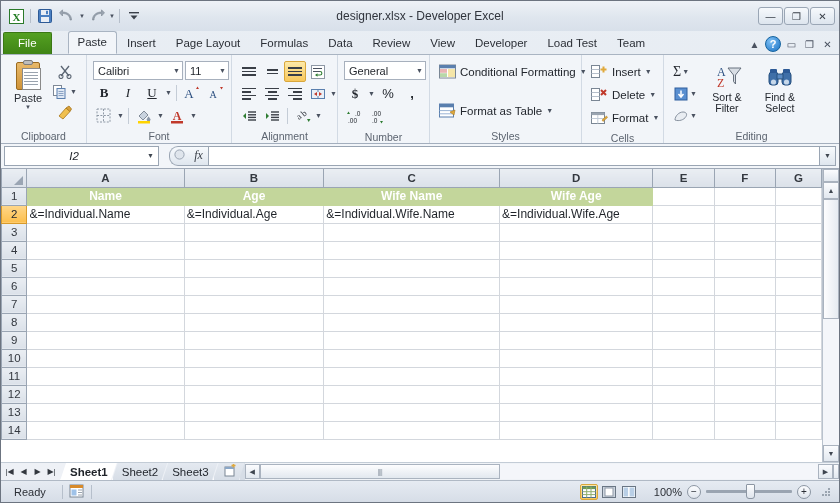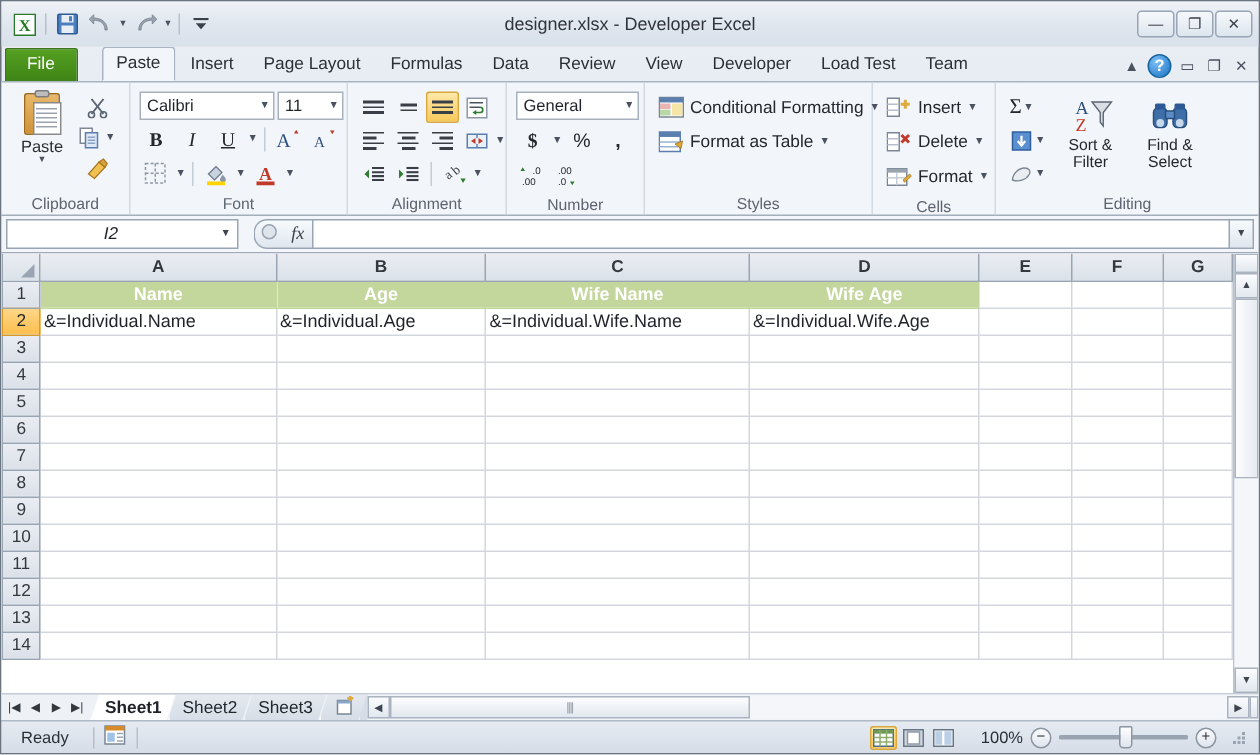--- a/index.html
+++ b/index.html
@@ -640,21 +640,21 @@
               <path d="M11 11 L14 11 L12.5 13.5 Z" fill="#2e7d32"></path>
               <text x="3" y="13" font-size="6.5" font-family="Liberation Sans, sans-serif" fill="#23272e">.0</text>
             </svg>
           </div>
         </div>
       </div>
       <div class="group-label">Number</div>
     </div>
 
     <div class="group" style="width:152px">
-      <div class="group-body" style="flex-direction:column;gap:1px;padding-top:3px">
+      <div class="group-body" style="flex-direction:column;gap:17px;padding-top:3px">
         <div class="stylerow">
           <span class="sicon">
             <svg width="17" height="16" viewBox="0 0 17 16">
               <rect x="0.5" y="1" width="16" height="13" fill="#fff" stroke="#7a8694"></rect>
               <rect x="0.5" y="1" width="16" height="3.3" fill="#5a7fae"></rect>
               <rect x="1" y="5" width="7" height="3.8" fill="#e8b4b4"></rect>
               <rect x="1" y="9.2" width="7" height="3.8" fill="#b8d8a8"></rect>
               <rect x="9" y="5" width="7" height="8" fill="#f5e6a8"></rect>
             </svg>
           </span>

